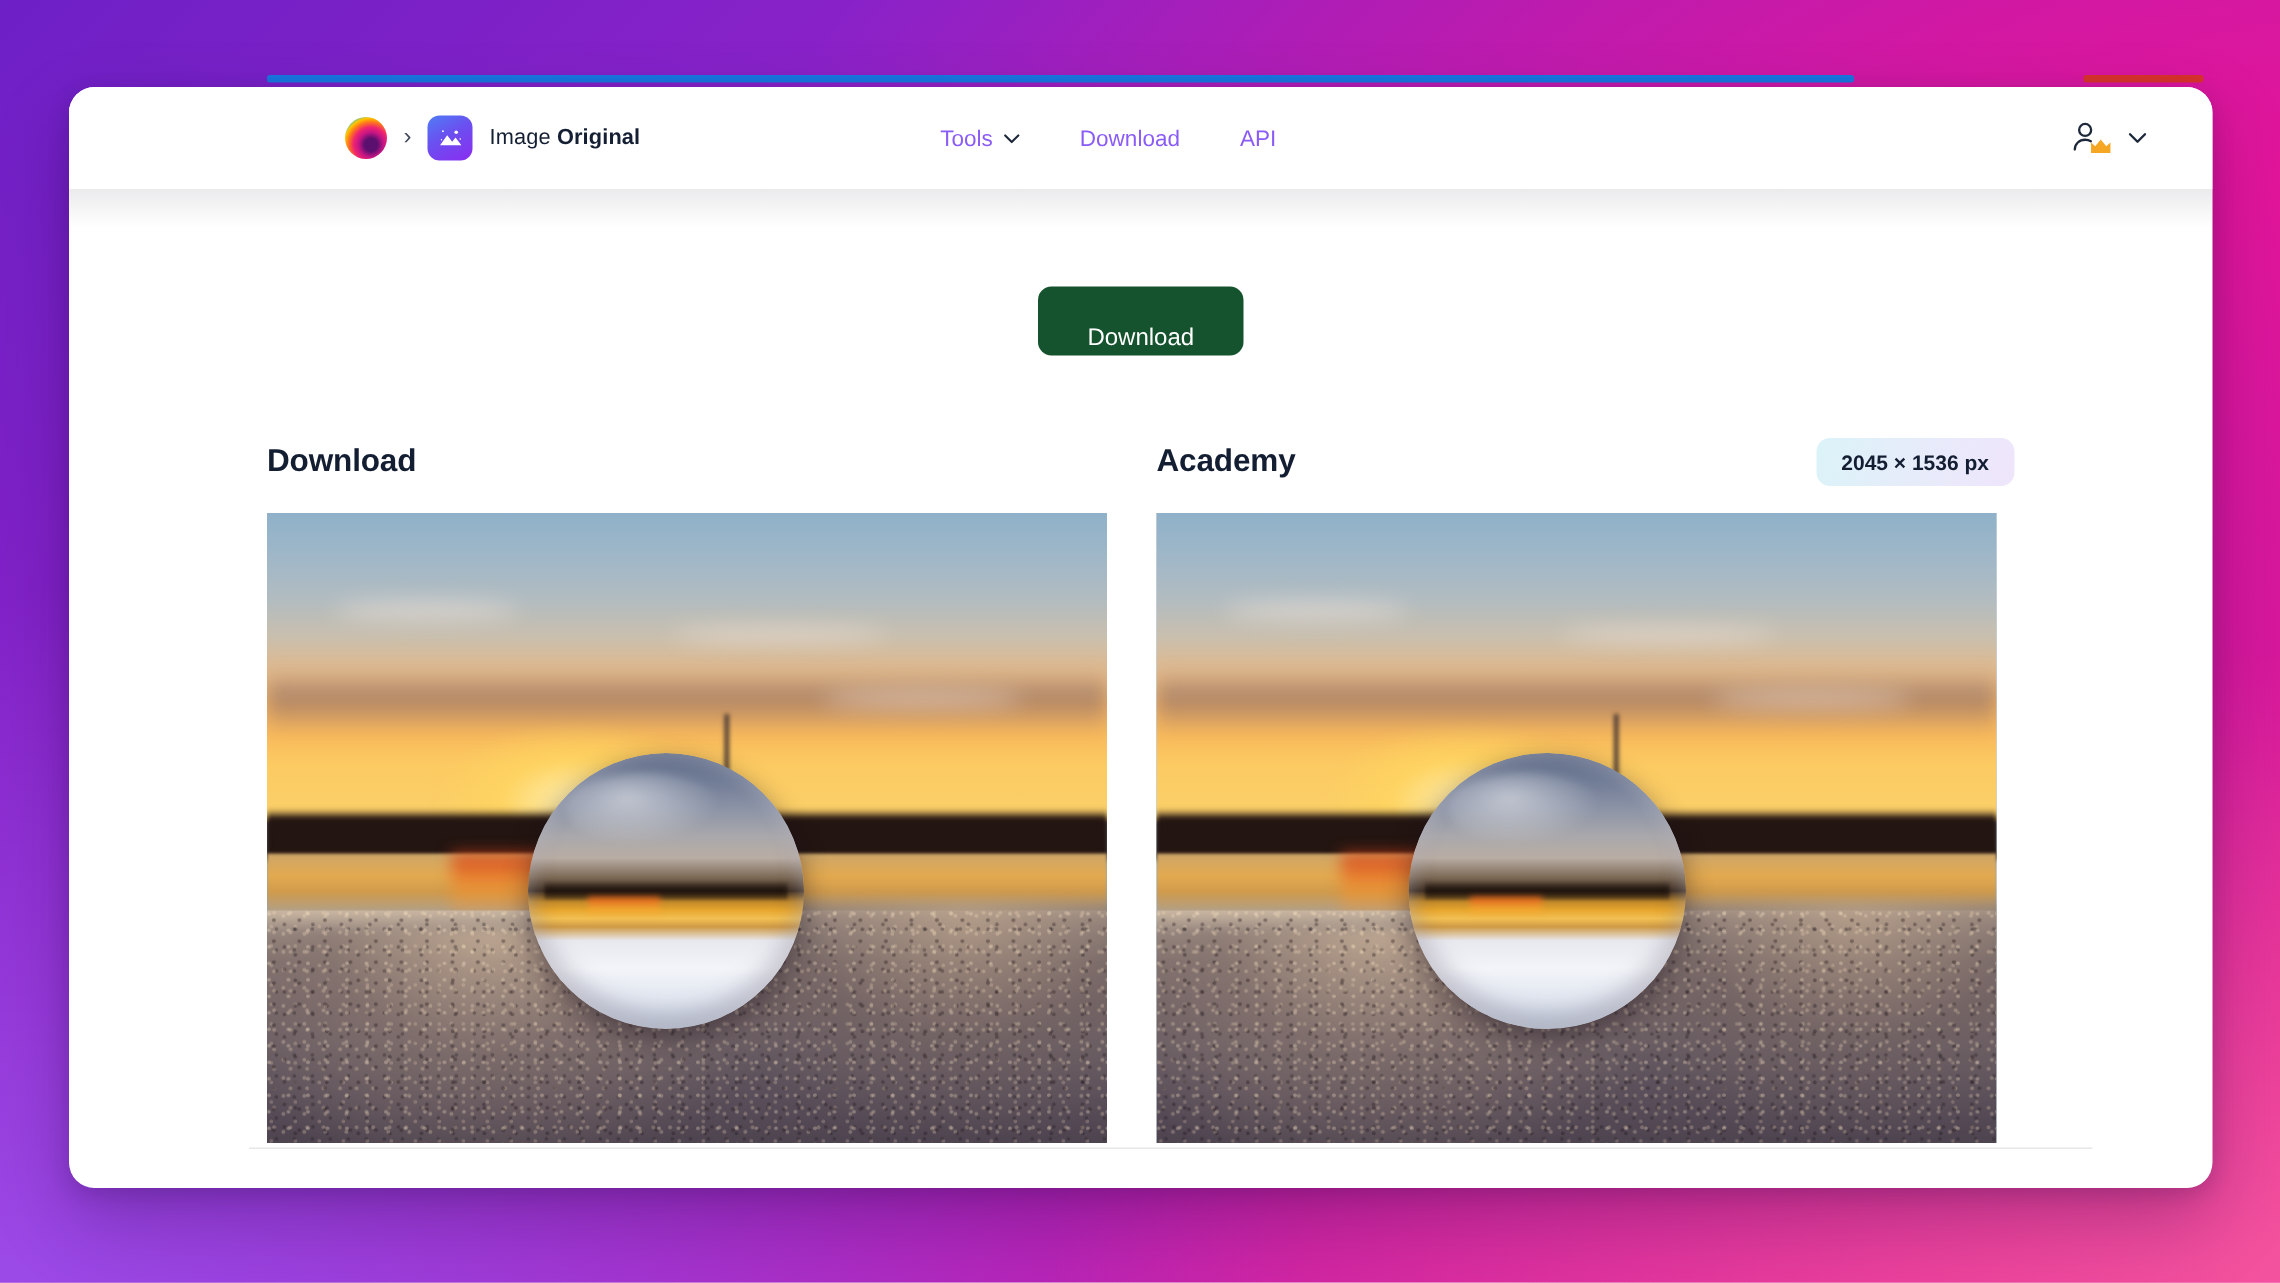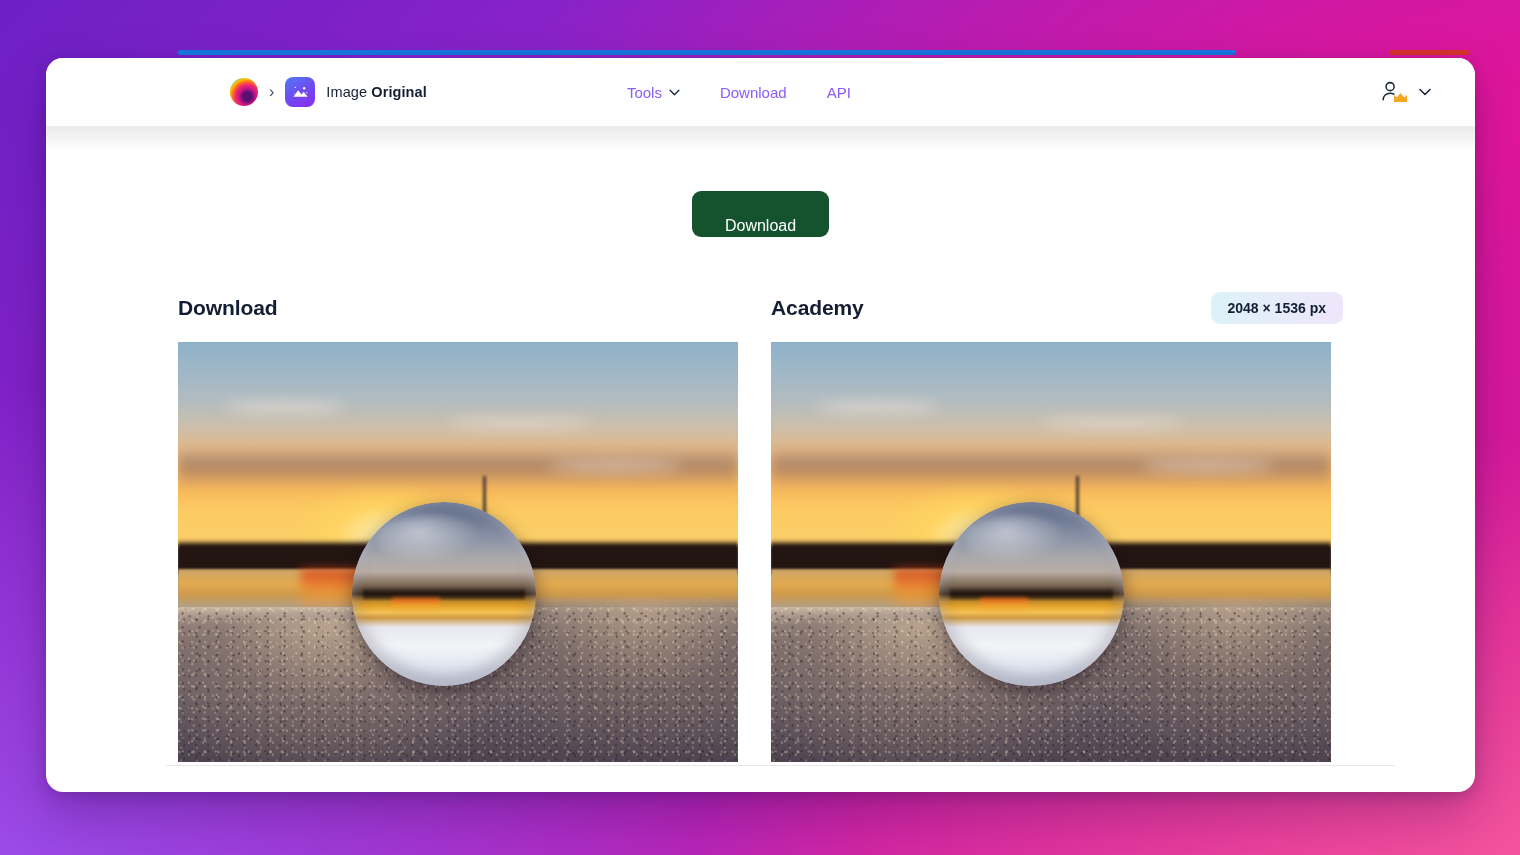--- a/index.html
+++ b/index.html
@@ -283,21 +283,21 @@
     <div class="download-row">
       <button class="btn-download">Download</button>
     </div>
 
     <div class="panels">
 
       <div class="labels-row">
         <div class="panel-label label-left">Download</div>
         <div class="label-right">
           <div class="panel-label">Academy</div>
-          <div class="size-badge">2048 × 1536 px</div>
+          <div class="size-badge">2045 × 1536 px</div>
         </div>
       </div>
 
       <div class="images-row">
 
         <div class="photo photo-left">
           <div class="sky"></div>
           <div class="sunglow"></div>
           <div class="cloudband"></div>
           <div class="cloud-wisp" style="left:8%;top:14%;width:22%;height:3%;"></div>

